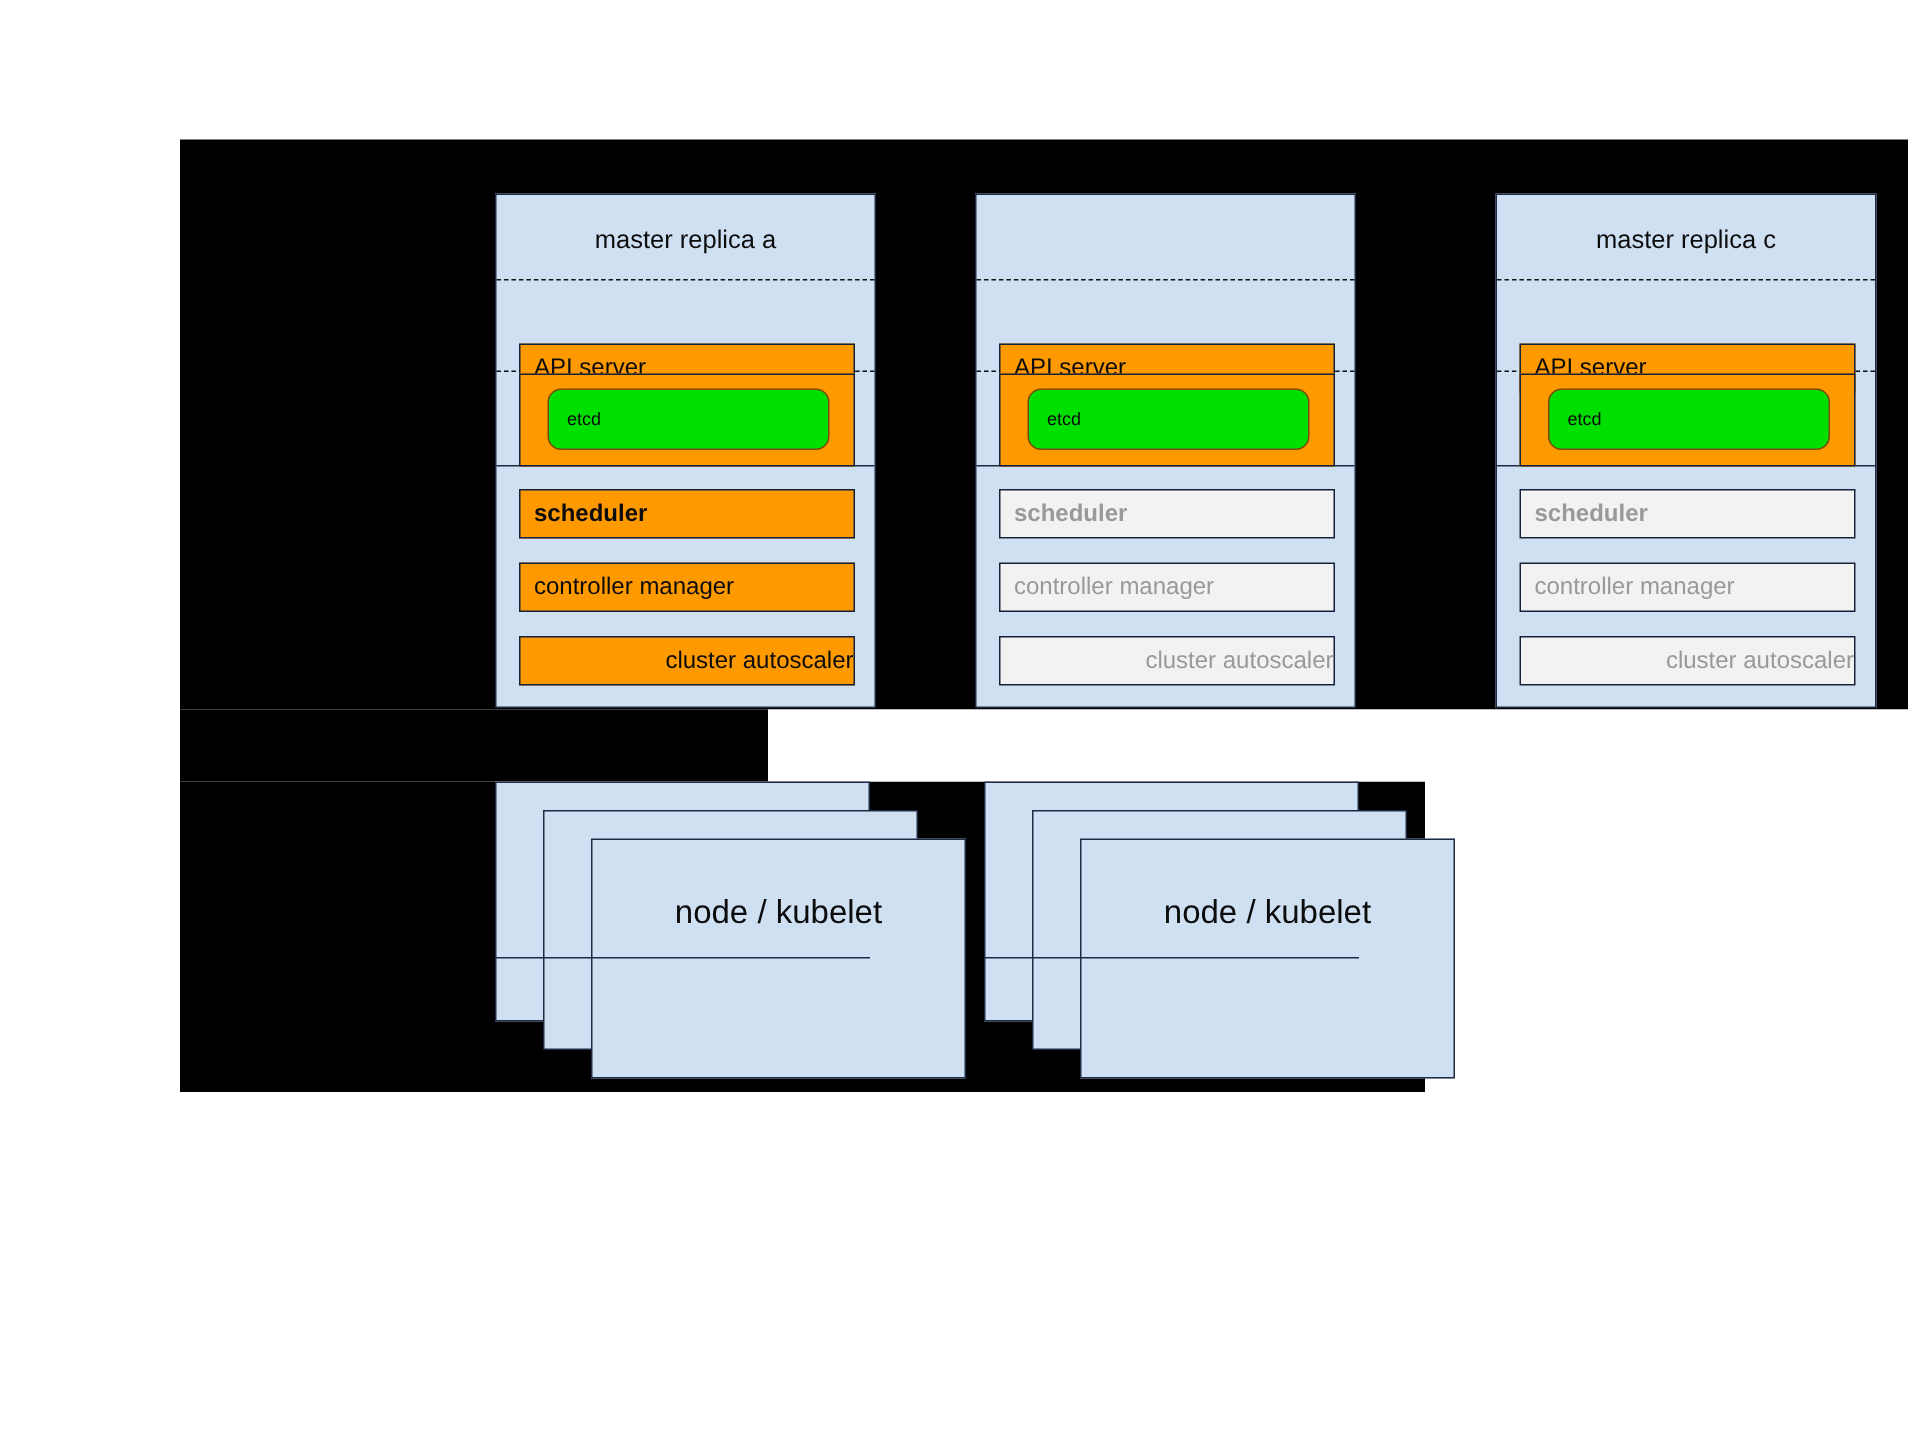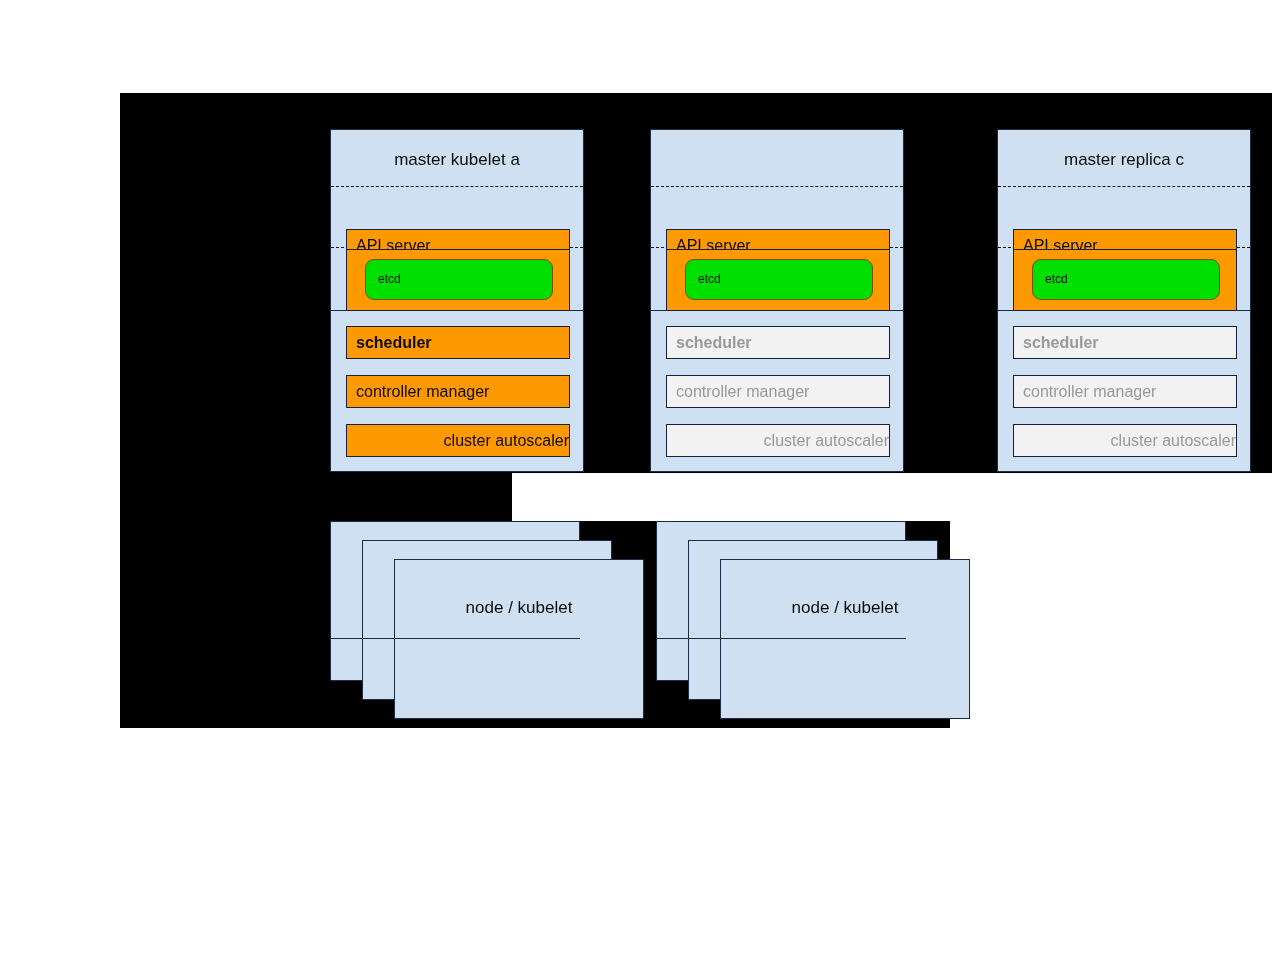--- a/index.html
+++ b/index.html
@@ -136,21 +136,21 @@
   .node-card.back   { left: 0px;  top: 0px;  width: 250px; height: 160px; }
   .node-card.middle { left: 32px; top: 19px; width: 250px; height: 160px; }
   .node-card.front  { left: 64px; top: 38px; width: 250px; height: 160px; }
 
   .node-label {
     position: absolute;
     left: 0;
     top: 38px;
     width: 100%;
     text-align: center;
-    font-size: 17px;
+    font-size: 22px;
     color: #0c0c0c;
     line-height: 20px;
   }
 
   .node-stack-1 { left: 330px; top: 521px; width: 314px; height: 198px; }
   .node-stack-2 { left: 656px; top: 521px; width: 314px; height: 198px; }
 
   
   .node-rule {
     position: absolute;
@@ -163,21 +163,21 @@
 </head>
 <body>
 
 <div id="canvas">
 
   <div class="backdrop backdrop-top"></div>
   <div class="backdrop backdrop-midl"></div>
   <div class="backdrop backdrop-bot"></div>
 
   <div class="replica replica-a">
-    <div class="replica-title">master kubelet a</div>
+    <div class="replica-title">master replica a</div>
     <div class="rule rule-1"></div>
     <div class="rule rule-2"></div>
     <div class="rule solid rule-3"></div>
 
     <div class="comp comp-api">API server</div>
 
     <div class="comp comp-store">
       <div class="etcd">etcd</div>
     </div>
 

